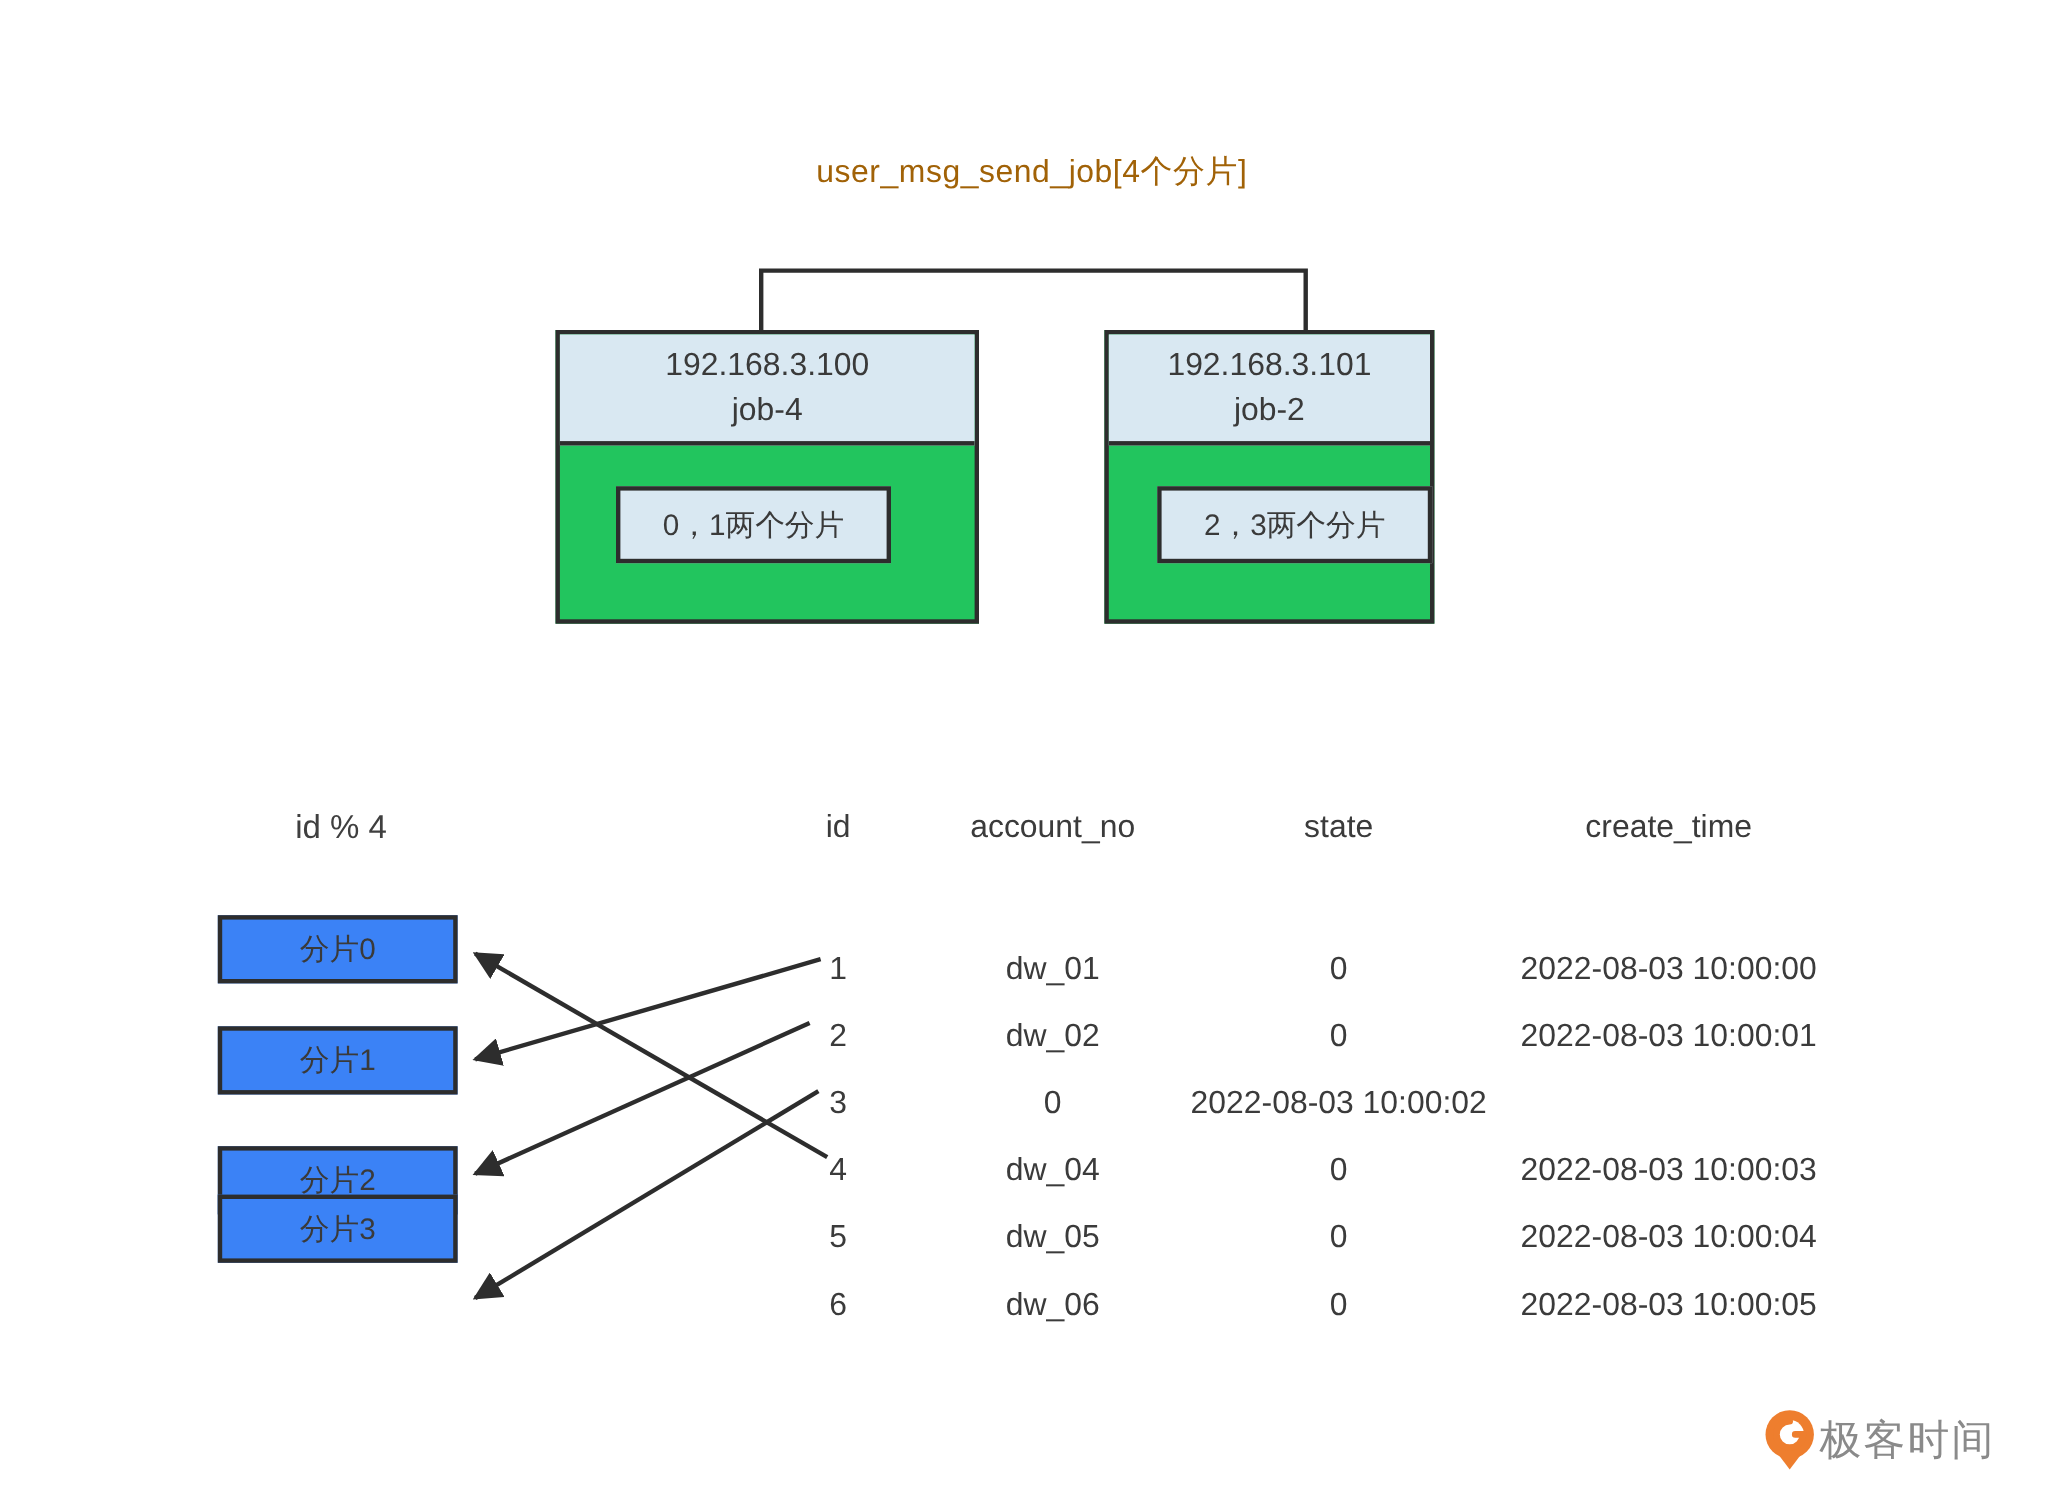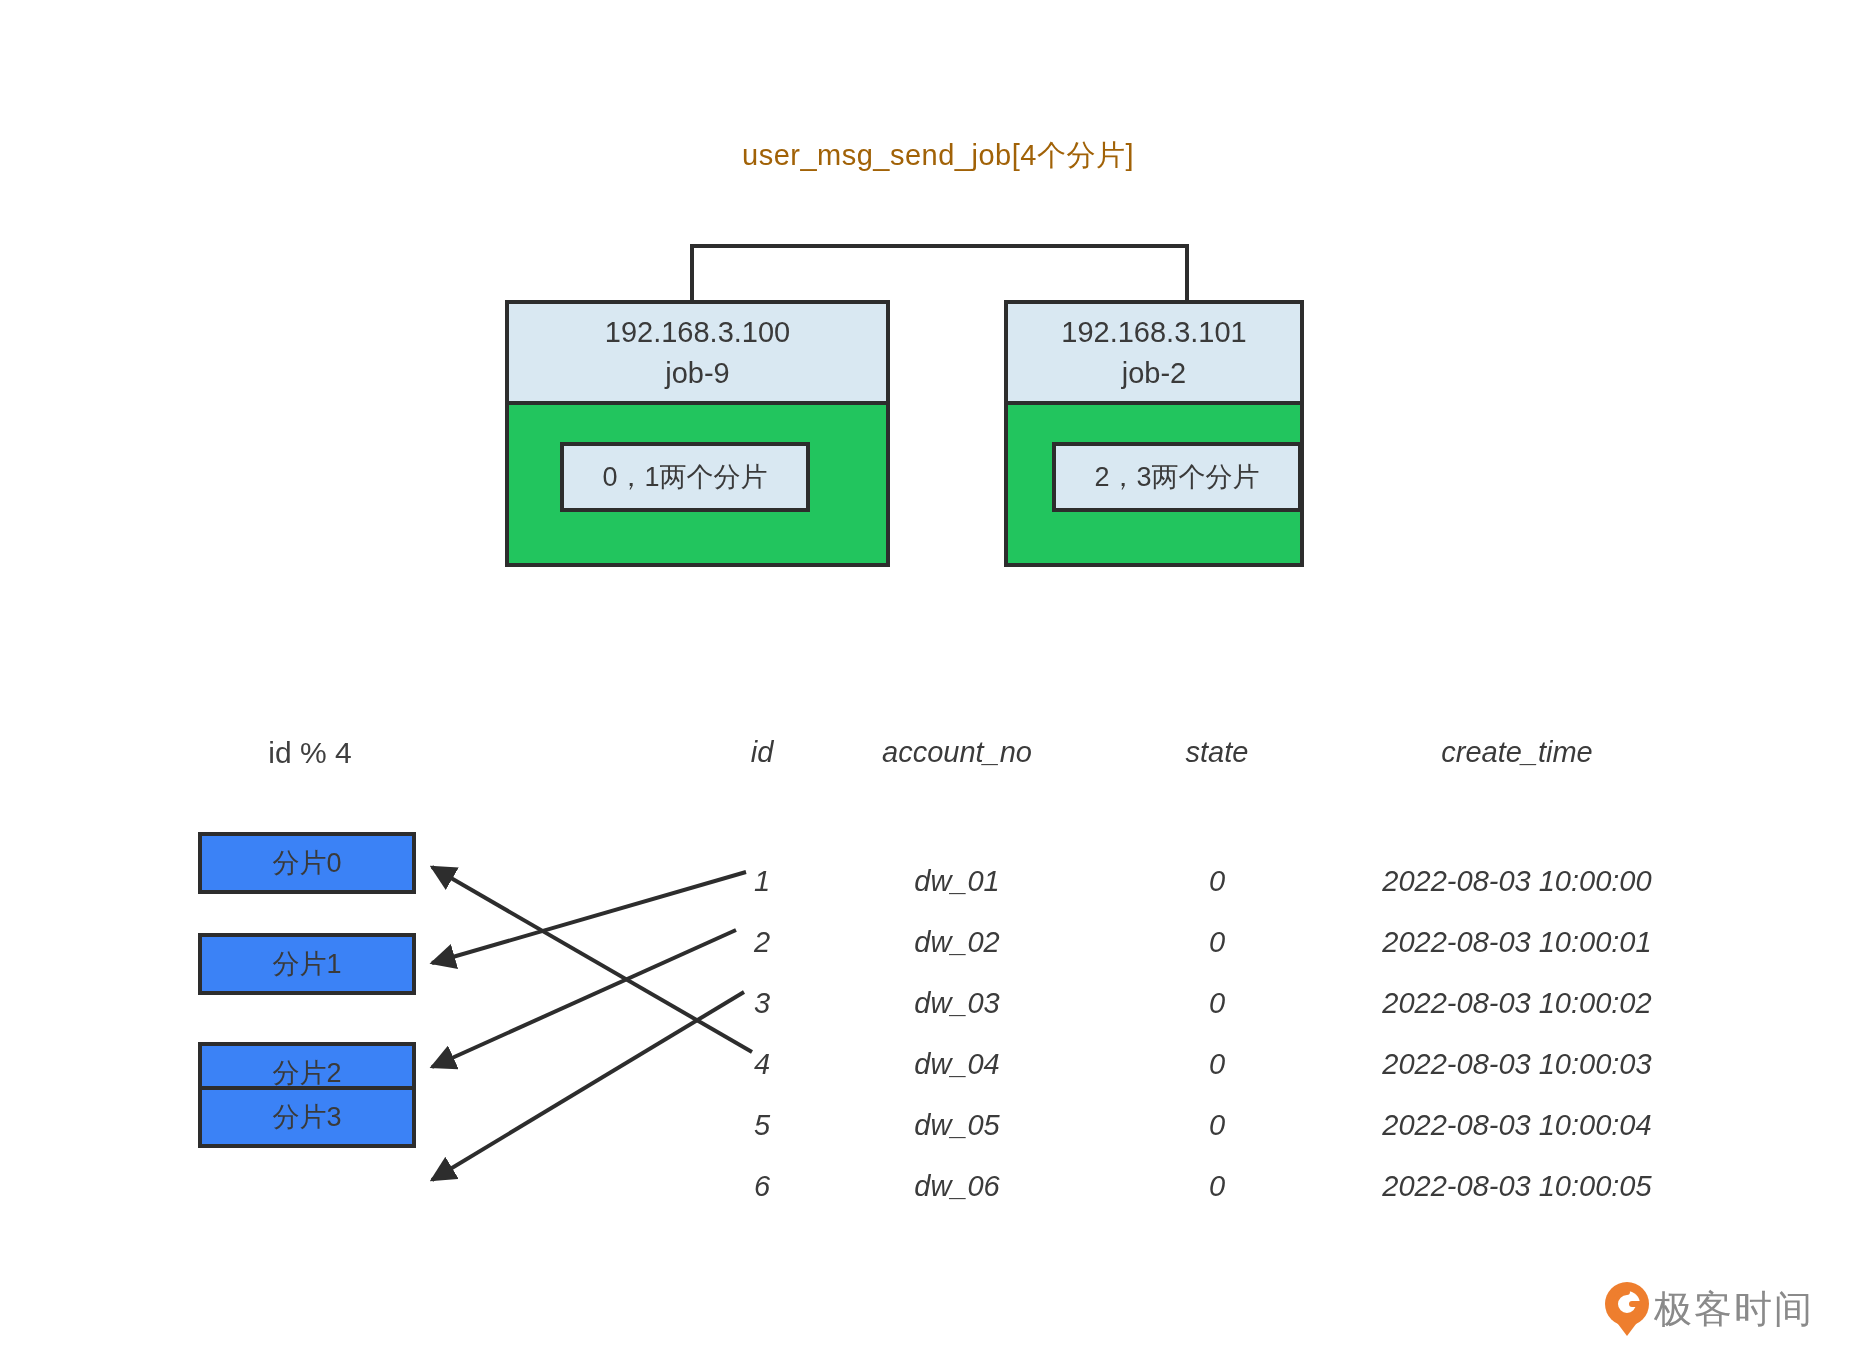--- a/index.html
+++ b/index.html
@@ -39,21 +39,21 @@
     box-sizing:border-box;font-size:27px;color:#3a3a3a;
   }
 
   
   .mod-label{left:210px;top:722px;width:200px;height:61px;font-size:30px;color:#3f3f3f;}
 
   
   .tbl-row{
     left:692px;width:990px;height:61px;display:grid;
     grid-template-columns:140px 250px 270px 330px;
-    font-size:29px;color:#3b3b3b;font-style:italic;
+    font-size:29px;color:#3b3b3b;
   }
   .tbl-cell{display:flex;align-items:center;justify-content:center;text-align:center;}
 
   
   .logo{left:1600px;top:1278px;height:62px;display:flex;align-items:center;gap:0;}
   .logo-text{font-size:38px;font-weight:500;color:#8a8a8a;letter-spacing:2px;}
 </style>
 </head>
 <body>
 
@@ -72,21 +72,21 @@
     <line x1="736" y1="930" x2="432" y2="1067" stroke="#2d2d2d" stroke-width="4" marker-end="url(#arrow)"></line>
     <line x1="744" y1="992" x2="432" y2="1180" stroke="#2d2d2d" stroke-width="4" marker-end="url(#arrow)"></line>
     <line x1="752" y1="1052" x2="432" y2="867" stroke="#2d2d2d" stroke-width="4" marker-end="url(#arrow)"></line>
   </svg>
 
   <div class="abs diagram-title">user_msg_send_job[4个分片]</div>
 
   <div class="abs node" style="left:505px;top:300px;width:385px;height:267px;">
     <div class="node-header">
       <div>192.168.3.100</div>
-      <div>job-9</div>
+      <div>job-4</div>
     </div>
     <div class="shard-range-box center-text" style="left:51px;top:138px;width:250px;height:70px;">0，1两个分片</div>
   </div>
 
   <div class="abs node" style="left:1004px;top:300px;width:300px;height:267px;">
     <div class="node-header">
       <div>192.168.3.101</div>
       <div>job-2</div>
     </div>
     <div class="shard-range-box center-text" style="left:44px;top:138px;width:250px;height:70px;">2，3两个分片</div>
@@ -113,21 +113,20 @@
     <div class="tbl-cell">2022-08-03 10:00:00</div>
   </div>
   <div class="abs tbl-row" style="top:912px;">
     <div class="tbl-cell">2</div>
     <div class="tbl-cell">dw_02</div>
     <div class="tbl-cell">0</div>
     <div class="tbl-cell">2022-08-03 10:00:01</div>
   </div>
   <div class="abs tbl-row" style="top:973px;">
     <div class="tbl-cell">3</div>
-    <div class="tbl-cell">dw_03</div>
     <div class="tbl-cell">0</div>
     <div class="tbl-cell">2022-08-03 10:00:02</div>
   </div>
   <div class="abs tbl-row" style="top:1034px;">
     <div class="tbl-cell">4</div>
     <div class="tbl-cell">dw_04</div>
     <div class="tbl-cell">0</div>
     <div class="tbl-cell">2022-08-03 10:00:03</div>
   </div>
   <div class="abs tbl-row" style="top:1095px;">

